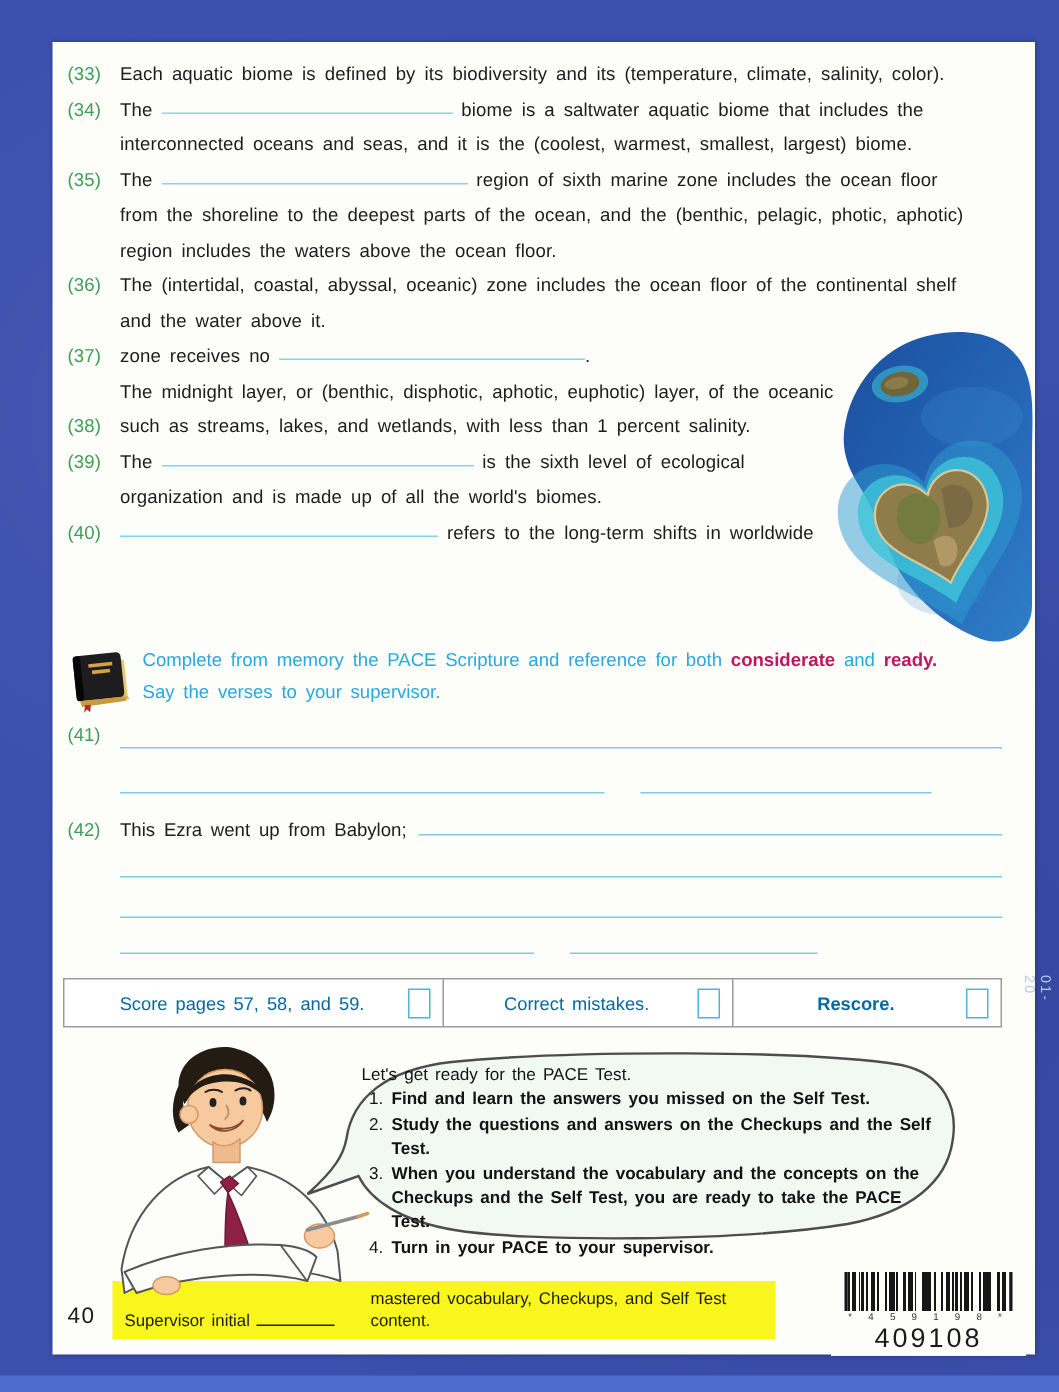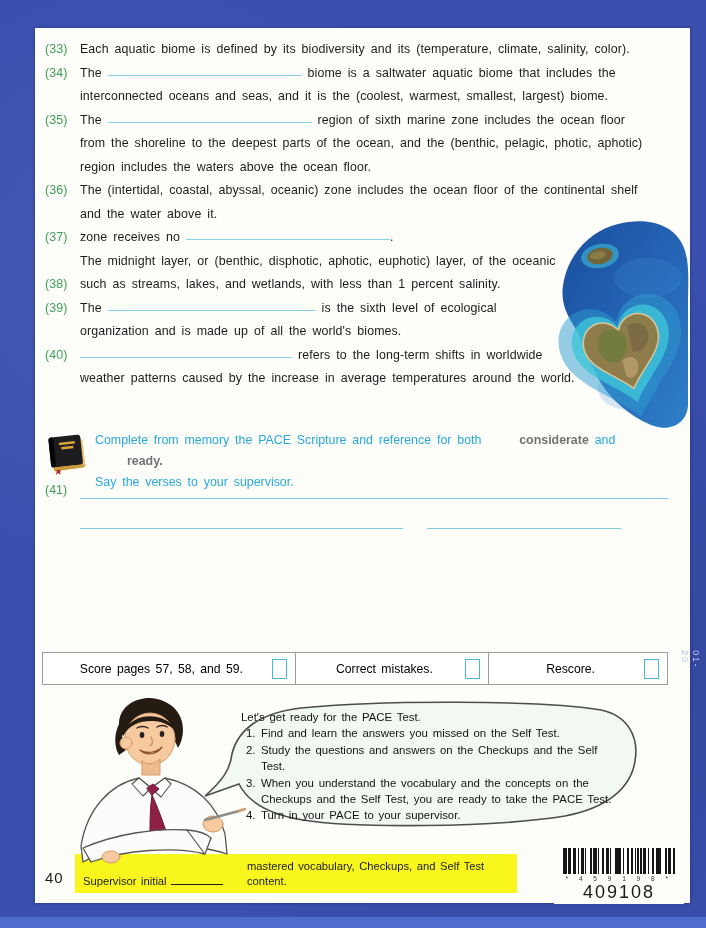--- a/index.html
+++ b/index.html
@@ -40,55 +40,55 @@
   
   .scripture {
     position:absolute; top:402px; left:8px; right:22px;
     display:flex; align-items:flex-start;
   }
   .bible-wrap { flex:0 0 52px; padding-top:2px; }
   .scripture-text {
     font-size:12.4px; line-height:21px; word-spacing:2.4px;
     color:#29a8df;
   }
-  .scripture-text .dark { color:#737373; font-weight:700;margin-left:32px; }
+  .scripture-text .dark { color:#be185d; font-weight:700; }
   
   .ansblock { position:absolute; left:10px; right:22px; font-size:12.4px; word-spacing:2.4px; }
   .ans41 { top:455px; }
   .ans42 { top:518px; }
   .wline { border-bottom:1.3px solid #7fccе2; border-bottom:1.3px solid #7fcce2; height:0; }
   .fillline { display:flex; align-items:flex-end; }
   .fillline .qtext { white-space:nowrap; }
   .fillline .flex-blank { flex:1; margin:0 0 3px 8px; border-bottom:1.3px solid #7fcce2; height:0; }
   .seg-row { display:flex; }
   
   .score-table {
     position:absolute; left:7px; top:624px; width:626px; height:33px;
     display:flex; border:1.2px solid #9b9b9b; background:#fff;
   }
   .score-cell {
     display:flex; align-items:center; padding:0 8px;
     border-right:1.2px solid #9b9b9b;
   }
-  .score-cell:last-child { border-right:none; }
-  .score-label { flex:1; text-align:center; color:#000000; font-size:12.2px; word-spacing:2px; }
+  .score-cell:last-child { border-right:none;font-weight:bold; }
+  .score-label { flex:1; text-align:center; color:#0369a1; font-size:12.2px; word-spacing:2px; }
   .score-box {
     flex:0 0 15px; width:15px; height:20px;
     border:1.6px solid #4ab6d8; background:#fff;
   }
   
   .man-wrap  { position:absolute; left:18px; top:666px; width:196px; height:190px; z-index:3; }
   .bubble-wrap { position:absolute; left:166px; top:670px; width:444px; height:136px; z-index:4; }
   .bubble-text {
     position:absolute; left:206px; top:681px; width:380px; z-index:5;
     font-size:11.4px; line-height:16.4px; word-spacing:1.6px; color:#131313;
   }
   .b-item { display:flex; }
   .b-num { flex:0 0 20px; padding-left:5px; }
-  .b-text { flex:1; }
+  .b-text { flex:1;font-weight:bold; }
   
   .highlight-box {
     position:absolute; left:40px; top:826px; width:442px; height:39px;
     background:#f8f61c; z-index:2;
     display:flex; align-items:flex-end; padding:3px 6px 5px 8px;
     font-size:11.2px; word-spacing:1.5px;
   }
   .supervisor-col { flex:0 0 164px; padding-bottom:1px; }
   .initial-line { display:inline-block; width:52px; border-bottom:1.2px solid #222; height:10px; }
   .note-col { flex:1; line-height:14.5px; }
@@ -197,21 +197,20 @@
       <span class="qnum">(39)</span>
       <div class="qbody">
         <div><span>The</span> <span class="blank" style="width:208px"></span> <span>is the sixth level of ecological</span></div>
         <div>organization and is made up of all the world's biomes.</div>
       </div>
     </div>
     <div class="q">
       <span class="qnum">(40)</span>
       <div class="qbody">
         <div><span class="blank" style="width:212px"></span> <span>refers to the long-term shifts in worldwide</span></div>
-        <div>weather patterns caused by the increase in average temperatures around the world.</div>
       </div>
     </div>
   </div>
 
   <div class="scripture">
     <span class="bible-wrap">
       <svg width="48" height="44" viewBox="0 0 48 44">
         <g transform="rotate(-6 24 22)">
           <path d="M10 32 L 40 32 L 42 36 L 12 37 Z" fill="#e3b457"></path>
           <path d="M38 8 L 41 10 L 41 34 L 38 33 Z" fill="#e8c878"></path>
@@ -236,20 +235,37 @@
       <div class="qbody">
         <div class="wline" style="margin-top:15px"></div>
         <div class="seg-row" style="margin-top:29px">
           <div class="wline" style="width:55%"></div>
           <div class="wline" style="width:33%; margin-left:4%"></div>
         </div>
       </div>
     </div>
   </div>
 
+  <div class="ansblock ans42">
+    <div class="q">
+      <span class="qnum">(42)</span>
+      <div class="qbody">
+        <div class="fillline">
+          <span class="qtext">This Ezra went up from Babylon;</span>
+          <span class="flex-blank"></span>
+        </div>
+        <div class="wline" style="margin-top:24px"></div>
+        <div class="wline" style="margin-top:26px"></div>
+        <div class="seg-row" style="margin-top:23px">
+          <div class="wline" style="width:47%"></div>
+          <div class="wline" style="width:28%; margin-left:4%"></div>
+        </div>
+      </div>
+    </div>
+  </div>
 
   <div class="score-table">
     <div class="score-cell" style="flex:0 0 40.5%">
       <span class="score-label">Score pages 57, 58, and 59.</span>
       <span class="score-box"></span>
     </div>
     <div class="score-cell" style="flex:0 0 31%">
       <span class="score-label">Correct mistakes.</span>
       <span class="score-box"></span>
     </div>

